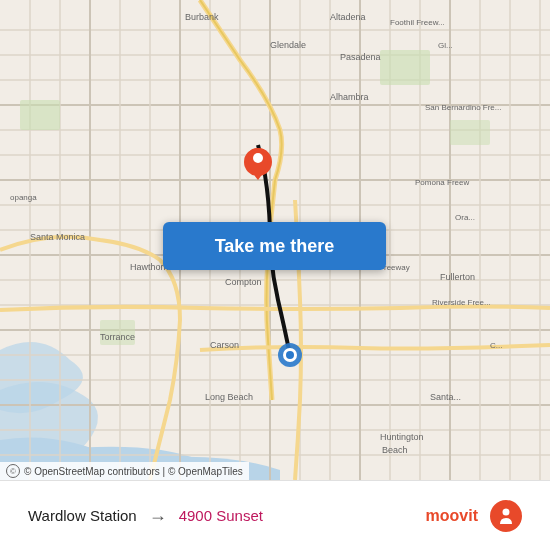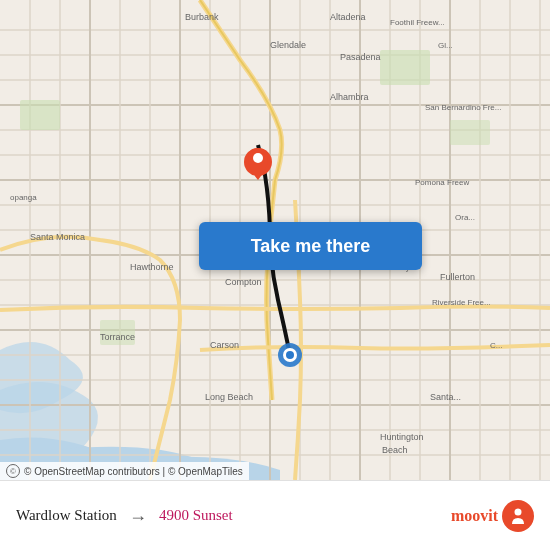--- a/index.html
+++ b/index.html
@@ -30,21 +30,20 @@
       color: white;
       border: none;
       border-radius: 6px;
       font-size: 18px;
       font-weight: bold;
       cursor: pointer;
       display: flex;
       align-items: center;
       justify-content: center;
       box-shadow: 0 2px 8px rgba(0,0,0,0.3);
-      margin-left: 36px;
     }
     
     
     #attribution {
       position: absolute;
       bottom: 0;
       left: 0;
       background: rgba(255,255,255,0.85);
       font-size: 10px;
       color: #444;
@@ -66,24 +65,23 @@
       color: #666;
     }
 
     
     #footer {
       width: 550px;
       height: 70px;
       background: white;
       display: flex;
       align-items: center;
-      padding: 0 16px;
+      padding: 0 28px;
       border-top: 1px solid #e0e0e0;
       gap: 0;
-      font-family: Liberation Serif, serif;
     }
     
     #footer-origin {
       font-size: 15px;
       color: #222;
       font-weight: 500;
     }
     
     #footer-arrow {
       font-size: 18px;
@@ -94,21 +92,21 @@
     #footer-destination {
       font-size: 15px;
       color: #be185d;
       font-weight: 500;
     }
     
     #moovit-logo {
       margin-left: auto;
       display: flex;
       align-items: center;
-      gap: 4px;
+      gap: 12px;
     }
     
     #moovit-text {
       font-size: 16px;
       font-weight: bold;
       color: #e8492a;
     }
     
     #moovit-icon {
       width: 32px;

